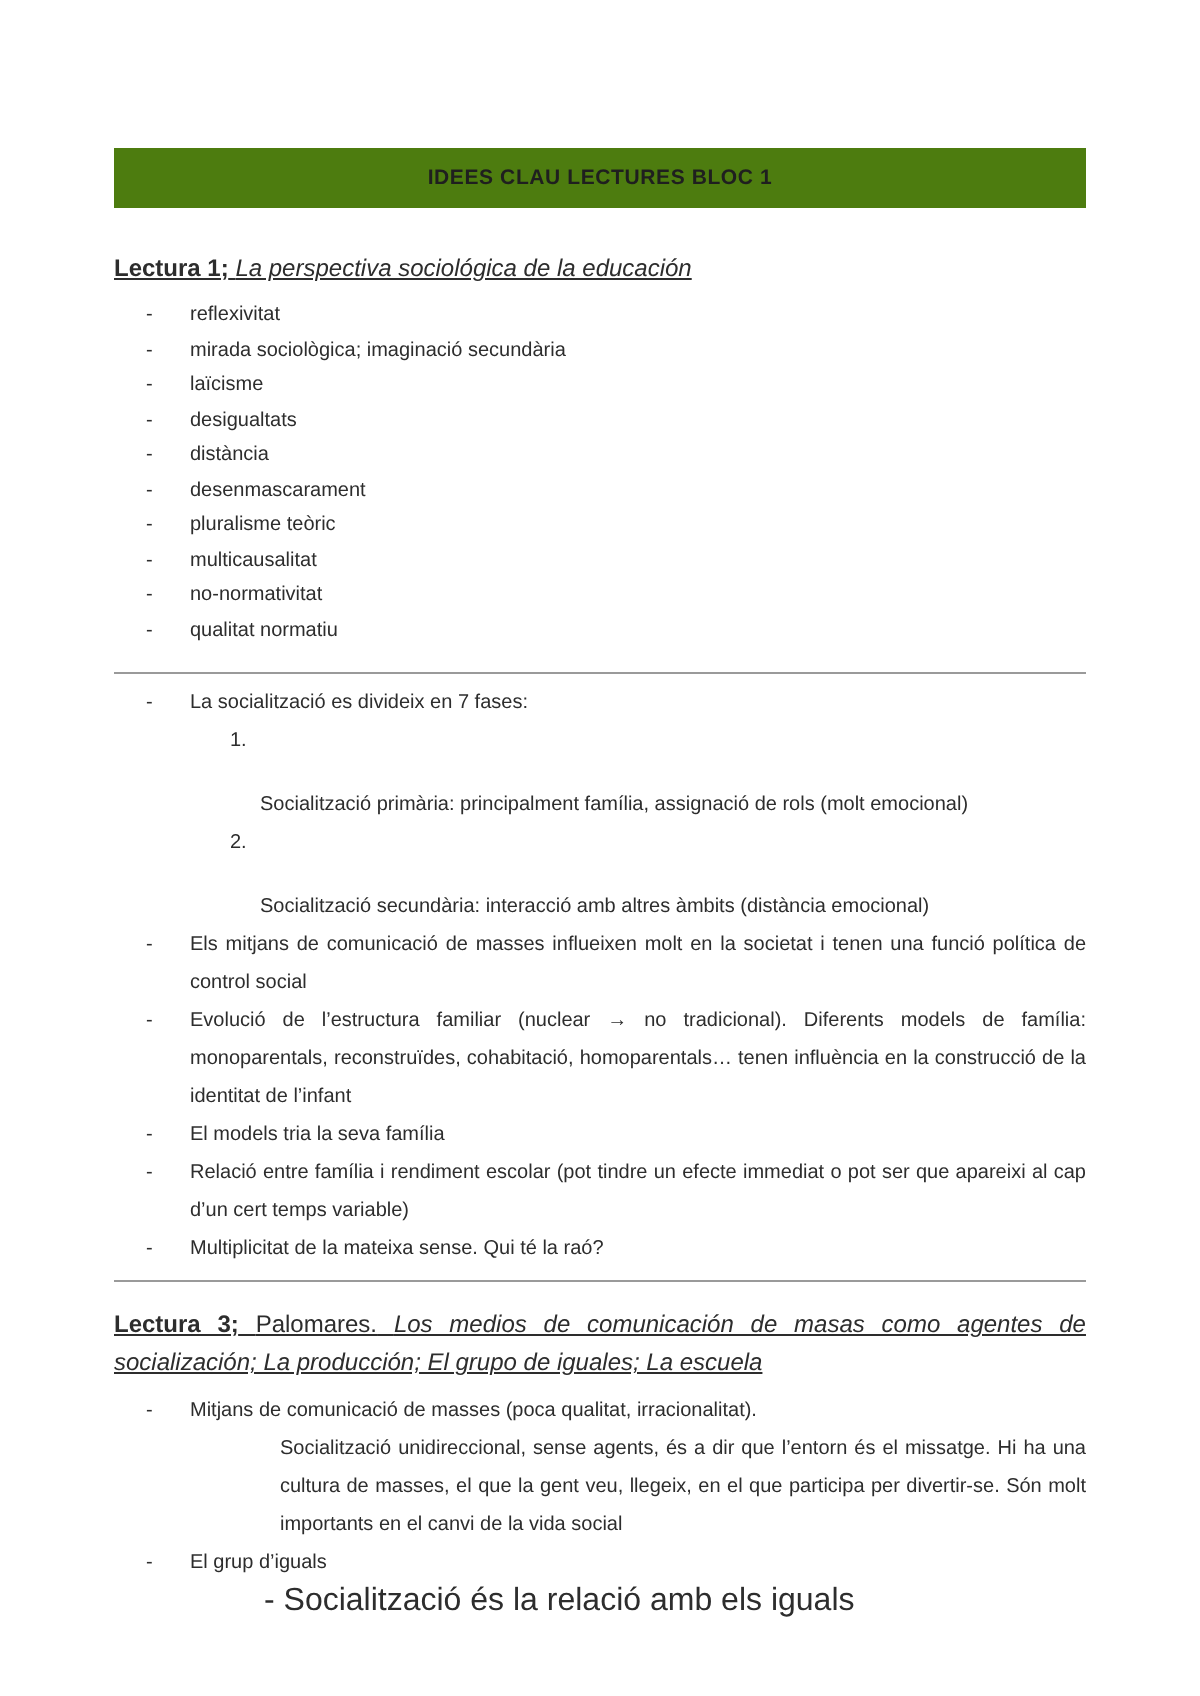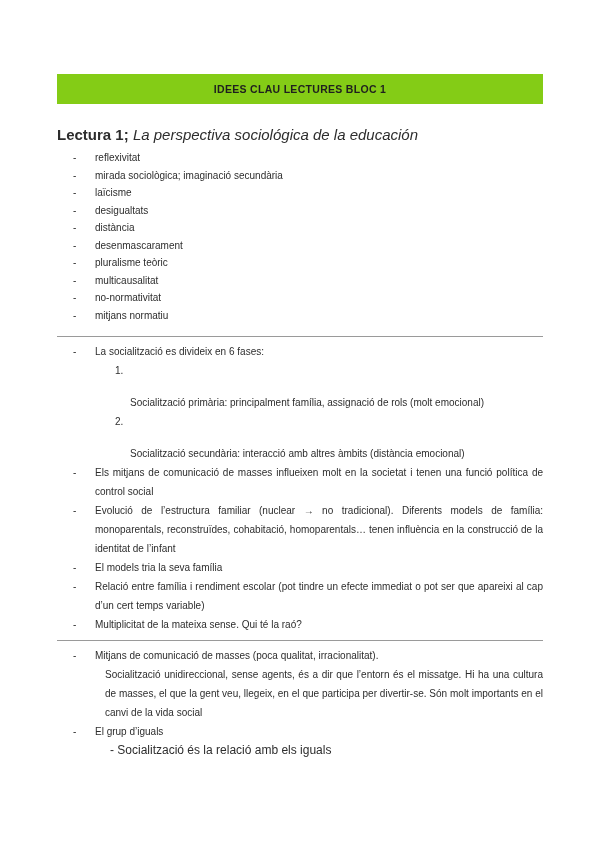--- a/index.html
+++ b/index.html
@@ -8,34 +8,35 @@
     width: 600px; height: 848px;
     background: #ffffff;
     font-family: "Liberation Sans", sans-serif;
     color: #2d2d2d;
     position: relative;
     overflow: hidden;
   }
   .content { padding: 74px 57px 0 57px; }
   .banner {
     height: 30px;
-    background: #84cc16;
+    background: #4d7c0f;
     display: flex; align-items: center; justify-content: center;
   }
   .banner-title {
     font-weight: bold;
     font-size: 10.5px;
     letter-spacing: 0.3px;
     color: #1f1f1f;
   }
   .section-heading {
-    font-size: 15px;
+    font-size: 12px;
     line-height: 19px;
     text-align: justify;
     margin-top: 21px;
+    text-decoration: underline;
   }
   .section-heading .label { font-weight: bold; }
   .section-heading .italic { font-style: italic; }
   .bullet-list { margin-top: 5px; }
   .bullet {
     display: flex;
     font-size: 10px;
     line-height: 19px;
   }
   .list-tight .bullet { line-height: 17.5px; }
@@ -43,28 +44,28 @@
   .bullet .text { flex: 1; text-align: justify; }
   .numbered {
     display: flex;
     margin-left: 58px;
     font-size: 10px;
     line-height: 19px;
   }
   .numbered .num { flex: 0 0 15px; }
   .numbered .text { flex: 1; margin-top: 32px; }
   .indent-para {
-    margin-left: 48px;
+    margin-left: 83px;
     font-size: 10px;
     line-height: 19px;
     text-align: justify;
   }
   .sub-bullet {
-    margin-left: 53px;
-    font-size: 12px;
+    margin-left: 75px;
+    font-size: 16px;
     line-height: 19px;
   }
   .divider {
     border: none;
     border-top: 1px solid #9a9a9a;
     height: 0;
   }
   .divider-1 { margin-top: 12px; }
   .divider-2 { margin-top: 6px; }
   .heading-after-divider { margin-top: 12px; }
@@ -116,32 +117,32 @@
         <div class="bullet">
             <span class="marker">-</span>
             <span class="text">multicausalitat</span>
           </div>
         <div class="bullet">
             <span class="marker">-</span>
             <span class="text">no-normativitat</span>
           </div>
         <div class="bullet">
             <span class="marker">-</span>
-            <span class="text">mitjans normatiu</span>
+            <span class="text">qualitat normatiu</span>
           </div>
       </div>
     </div>
 
     <hr class="divider divider-1">
 
     <div class="section">
       <div class="bullet-list">
         <div class="bullet">
             <span class="marker">-</span>
-            <span class="text">La socialització es divideix en 6 fases:</span>
+            <span class="text">La socialització es divideix en 7 fases:</span>
           </div>
         <div class="numbered">
             <span class="num">1.</span>
             <span class="text">Socialització primària: principalment família, assignació de rols (molt emocional)</span>
           </div>
         <div class="numbered">
             <span class="num">2.</span>
             <span class="text">Socialització secundària: interacció amb altres àmbits (distància emocional)</span>
           </div>
         <div class="bullet">
@@ -163,20 +164,25 @@
         <div class="bullet">
             <span class="marker">-</span>
             <span class="text">Multiplicitat de la mateixa sense. Qui té la raó?</span>
           </div>
       </div>
     </div>
 
     <hr class="divider divider-2">
 
     <div class="section">
+      <div class="section-heading heading-after-divider">
+        <span class="label">Lectura 3;</span>
+        <span>Palomares.</span>
+        <span class="italic">Los medios de comunicación de masas como agentes de socialización; La producción; El grupo de iguales; La escuela</span>
+      </div>
       <div class="bullet-list">
         <div class="bullet">
             <span class="marker">-</span>
             <span class="text">Mitjans de comunicació de masses (poca qualitat, irracionalitat).</span>
           </div>
         <div class="indent-para">Socialització unidireccional, sense agents, és a dir que l’entorn és el missatge. Hi ha una cultura de masses, el que la gent veu, llegeix, en el que participa per divertir-se. Són molt importants en el canvi de la vida social</div>
         <div class="bullet">
             <span class="marker">-</span>
             <span class="text">El grup d’iguals</span>
           </div>

